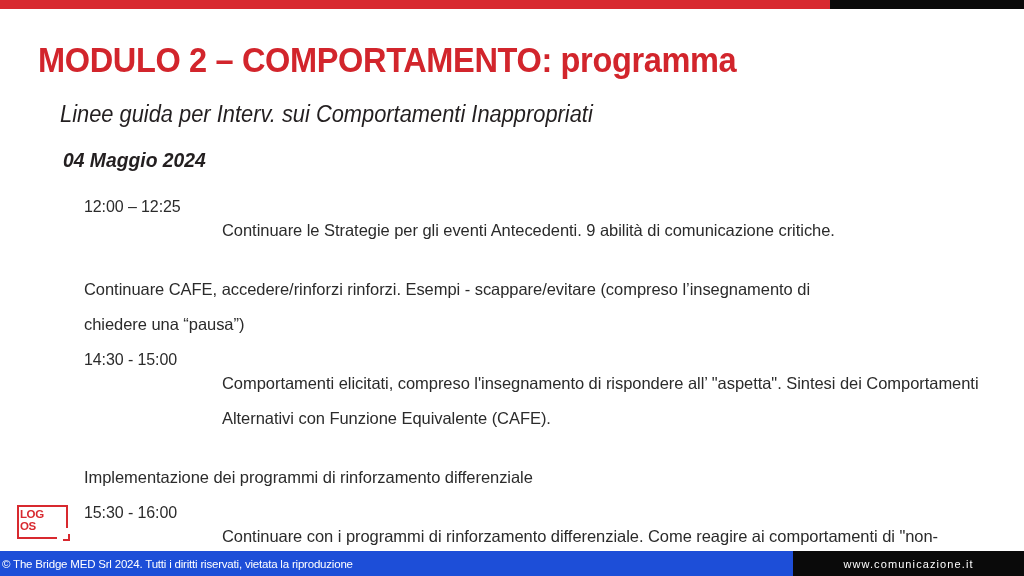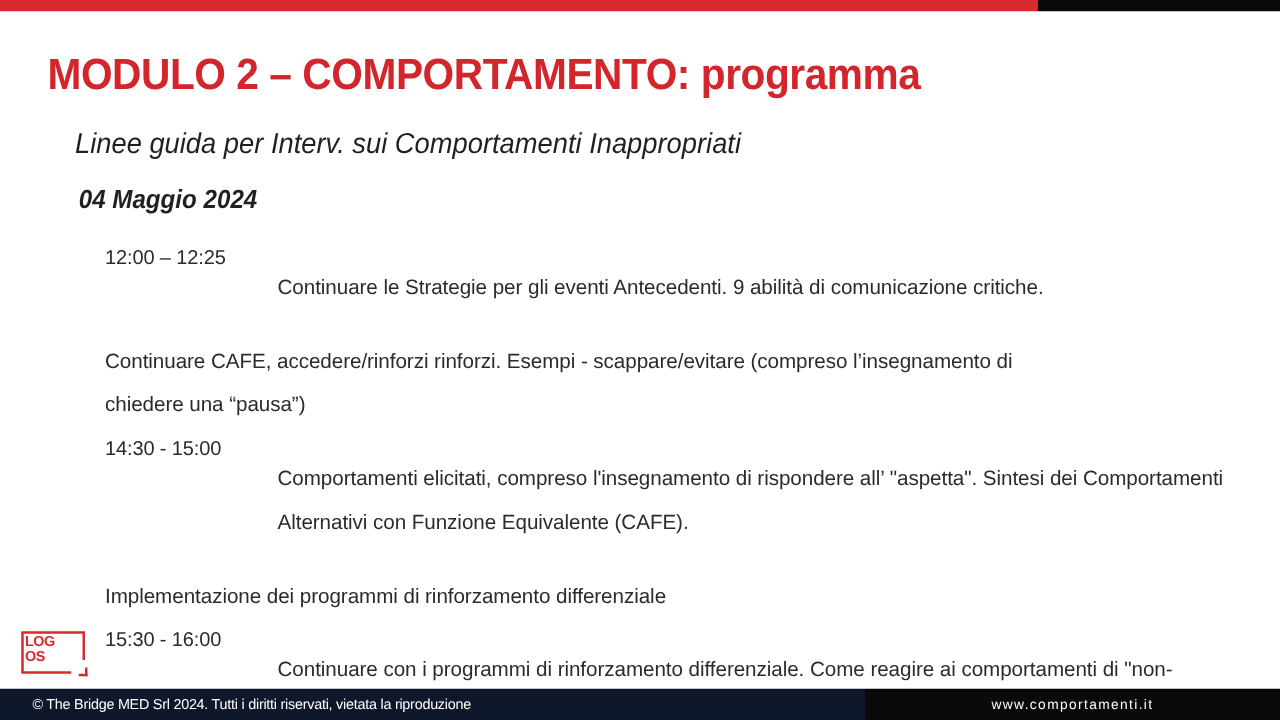--- a/index.html
+++ b/index.html
@@ -166,27 +166,27 @@
   
   .footer {
     position: absolute;
     left: 0;
     bottom: 0;
     width: 1024px;
     height: 25px;
     display: flex;
   }
   .footer-left {
-    width: 692px;
-    background: #0f172a;
+    width: 793px;
+    background: #1d4ed8;
     color: #ffffff;
     font-size: 11.5px;
     display: flex;
     align-items: center;
-    padding-left: 26px;
+    padding-left: 2px;
     box-sizing: border-box;
     letter-spacing: -0.2px;
     white-space: nowrap;
   }
   .footer-right {
     flex: 1;
     background: #0a0a0a;
     color: #ffffff;
     font-size: 11px;
     display: flex;
@@ -244,14 +244,14 @@
   <div class="logo-frame"></div>
   <div class="logo-notch"></div>
   <div class="logo-text">
     <div>LOG</div>
     <div>OS</div>
   </div>
 </div>
 
 <div class="footer">
   <div class="footer-left">© The Bridge MED Srl 2024. Tutti i diritti riservati, vietata la riproduzione</div>
-  <div class="footer-right">www.comportamenti.it</div>
+  <div class="footer-right">www.comunicazione.it</div>
 </div>
 
 </body></html>

